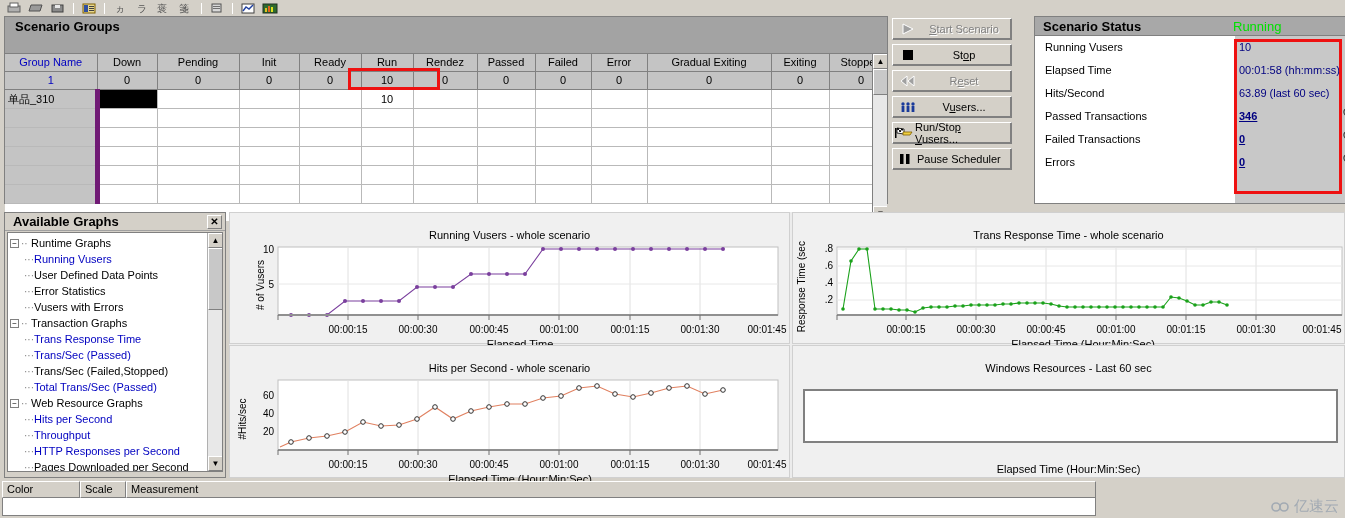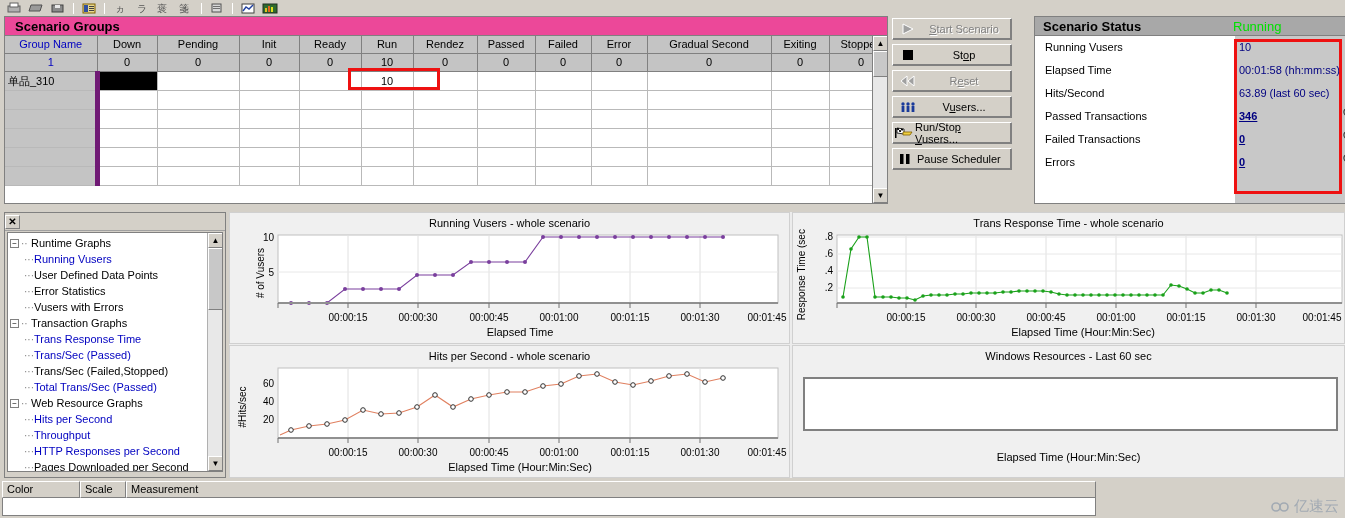--- a/index.html
+++ b/index.html
@@ -23,22 +23,22 @@
   }
   .tb-btn { width: 20px; height: 13px; display: flex; align-items: flex-end; justify-content: center; }
   .tb-sep { width: 1px; height: 11px; background: #808080; border-right: 1px solid #fff; margin: 0 3px; }
 
   
   .sg-panel {
     position: absolute; left: 4px; top: 16px; width: 884px; height: 188px;
     background: #d4d0c8; border: 1px solid #808080;
   }
   .sg-title {
-    height: 19px; line-height: 19px;
-    background: #ec4899;
+    height: 37px; line-height: 19px;
+    background: #a3a3a3;
     font-weight: bold; font-size: 13px; padding-left: 10px;
     border-bottom: 1px solid #808080;
     color: #000;
   }
   .sg-grid { position: relative; height: 167px; background: #fff; overflow: hidden; }
   table.sg { border-collapse: collapse; table-layout: fixed; width: 868px; }
   table.sg th {
     background: #c4c4c4;
     border-right: 1px solid #808080;
     border-bottom: 1px solid #808080;
@@ -158,21 +158,21 @@
   .tnode .lk { color: #0000c0; }
   .tnode .pl { color: #000; }
   .ag-vscroll {
     position: absolute; right: 0; top: 0; width: 15px; height: 238px;
     background: #e8e8e8; border-left: 1px solid #b0b0b0;
   }
 
   
   .garea { position: absolute; left: 229px; top: 212px; width: 1116px; height: 266px; background: #ececec; }
   .gcell { position: absolute; background: #f0f0f0; border: 1px solid #d0d0d0; }
-  .g-title { text-align: center; font-size: 11px; padding-top: 4px; color: #000; }
+  .g-title { text-align: center; font-size: 11px; padding-top: 16px; color: #000; }
   .g-xlabel { text-align: center; font-size: 11px; }
   .placeholder-box { border: 2px solid #808080; background: #fff; }
   svg text { font-family: "Liberation Sans", sans-serif; }
 
   
   .legend {
     position: absolute; left: 2px; top: 481px; width: 1096px; height: 37px;
     background: #d4d0c8;
   }
   .legend-hdr { display: flex; height: 17px; }
@@ -292,21 +292,21 @@
             <th class="hdr-name">Group Name</th>
             <th>Down</th>
             <th>Pending</th>
             <th>Init</th>
             <th>Ready</th>
             <th>Run</th>
             <th>Rendez</th>
             <th>Passed</th>
             <th>Failed</th>
             <th>Error</th>
-            <th>Gradual Second</th>
+            <th>Gradual Exiting</th>
             <th>Exiting</th>
             <th>Stopped</th>
           </tr>
           <tr>
             <th class="cnt hdr-name">1</th>
             <th class="cnt">0</th>
             <th class="cnt">0</th>
             <th class="cnt">0</th>
             <th class="cnt">0</th>
             <th class="cnt">10</th>
@@ -546,20 +546,21 @@
       <div class="ss-blank">
           <span class="l"></span>
           <span class="r"></span>
         </div>
     </div>
     <div class="redbox" style="left:199px; top:22px; width:108px; height:155px;"></div>
   </div>
 
   <div class="ag-panel">
     <div class="ag-title">
+      <span class="t">Available Graphs</span>
       <span class="ag-close">✕</span>
     </div>
     <div class="ag-body">
       <div class="tree">
         <div class="tnode">
             <span class="exp">−</span>
             <span class="dash">··</span>
             <span class="pl">Runtime Graphs</span>
           </div>
         <div class="tnode child">

